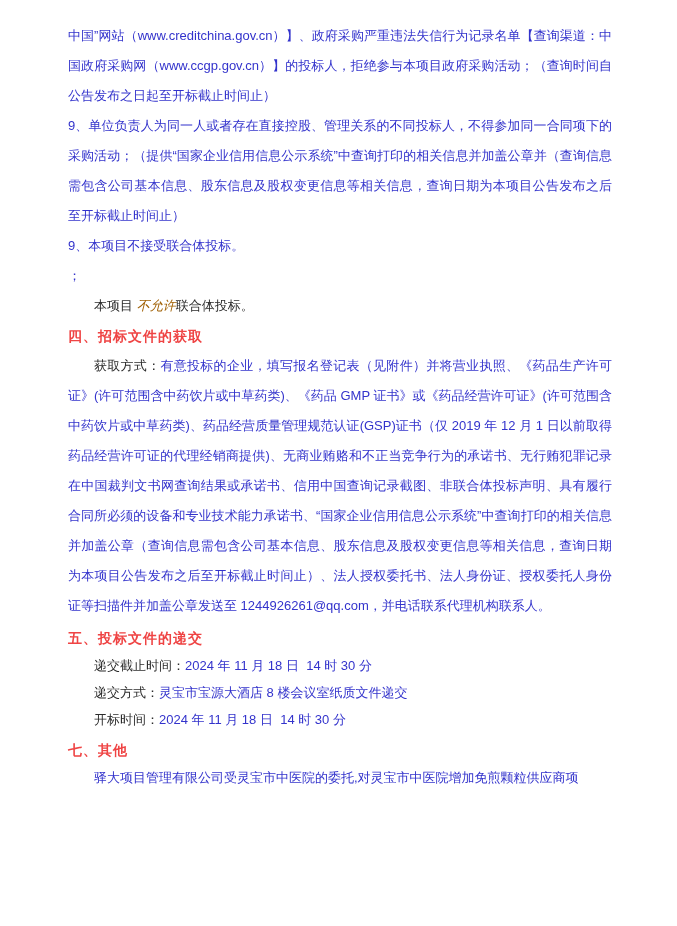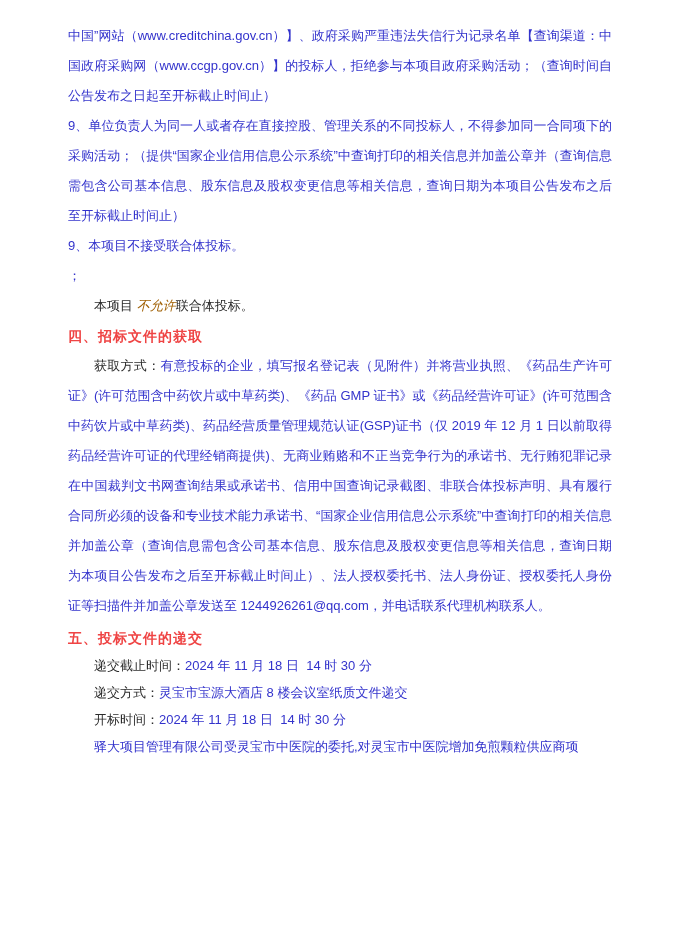--- a/index.html
+++ b/index.html
@@ -63,18 +63,19 @@
     <h2>五、投标文件的递交</h2>
 
     <p class="para indent"><span class="black">递交截止时间：</span><span class="blue pre">2024 年 11 月 18 日  14 时 30 分</span></p>
 
     <p class="para indent"><span class="black">递交方式：</span><span class="blue pre">灵宝市宝源大酒店 8 楼会议室纸质文件递交</span></p>
 
 
     <p class="para indent"><span class="black">开标时间：</span><span class="blue pre">2024 年 11 月 18 日  14 时 30 分</span></p>
 
 
+    <h2>七、其他</h2>
 
     <p class="para indent blue">驿大项目管理有限公司受灵宝市中医院的委托,对灵宝市中医院增加免煎颗粒供应商项</p>
 
   </div>
 
 </div>
 
 </body></html>

